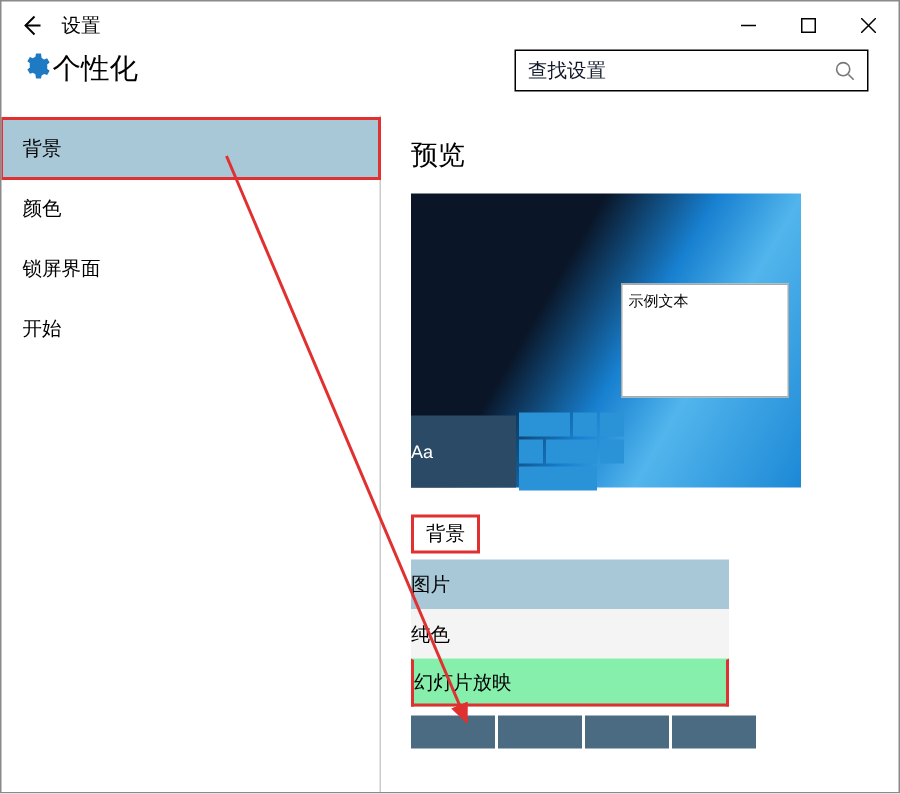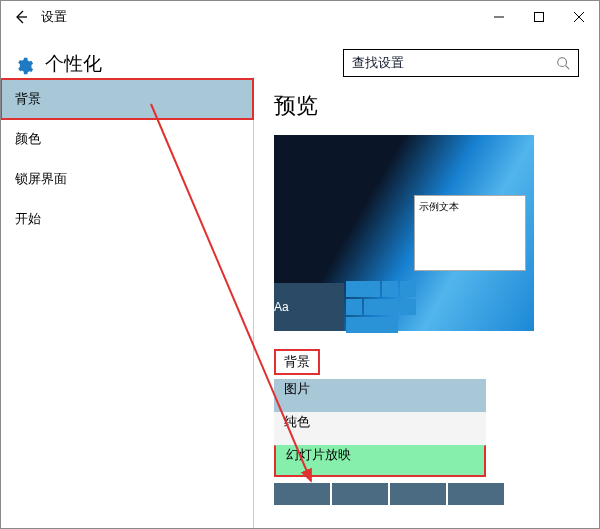--- a/index.html
+++ b/index.html
@@ -2,45 +2,45 @@
 <html><head>
 <meta charset="utf-8">
 <style>
 html,body{margin:0;padding:0;font-family:"Microsoft YaHei","Segoe UI",sans-serif;font-size:13px;color:#000;background:#fff}
 .window{width:600px;height:529px;border:1px solid #8a8a8a;box-sizing:border-box;position:relative;overflow:hidden;background:#fff}
 .titlebar{height:32px;display:flex;align-items:center;padding-left:8px}
 .titlebar .back{width:24px;height:24px;display:flex;align-items:center;justify-content:center;margin-right:8px}
 .titlebar .title{flex:1}
 .winbtns{display:flex;height:100%}
 .winbtn{width:40px;display:flex;align-items:center;justify-content:center;font-size:11px}
-.header{height:44px;display:flex;align-items:flex-end;padding:0 12px;gap:10px}
+.header{height:44px;display:flex;align-items:flex-start;padding:0 12px;}
 .gear{width:22px;height:22px;display:flex;align-items:center;justify-content:center;color:#0066b3}
 .crumb{font-size:19px}
 .search{margin-left:auto;margin-right:8px;width:236px;height:28px;border:1px solid #000000;display:flex;align-items:center;padding:0 8px;color:#0f172a;box-sizing:border-box}
 .search span:first-child{flex:1}
 .body{display:flex;height:calc(100% - 76px)}
 .sidebar{width:252px;border-right:1px solid #ccc;padding-top:2px}
 .side-item{height:40px;display:flex;align-items:center;padding-left:14px}
 .side-item.active{background:#a8c8d8}
 .hl-red{outline:2px solid #e03030;outline-offset:-1px}
 .hl-red2{border:2px solid #e03030;box-sizing:border-box}
 .main{flex:1;padding:14px 20px 0 20px;overflow:hidden}
-.h-preview{font-size:22px;margin-bottom:14px}
+.h-preview{font-size:18px;margin-bottom:14px}
 .preview{width:260px;height:196px;position:relative;background:linear-gradient(120deg,#0a1628 0%,#0a1628 35%,#1780d0 55%,#52b5ec 70%,#1c88d6 100%)}
 .pv-window{position:absolute;right:8px;top:60px;width:112px;height:76px;background:#fff;border:1px solid #aaa;font-size:10px;padding:4px;box-sizing:border-box}
 .pv-taskbar{position:absolute;left:0;bottom:0;height:48px;width:100%;display:flex}
 .pv-start{width:70px;background:#2b4a66;display:flex;align-items:center;justify-content:flex-start;color:#fff;font-size:12px}
 .pv-tiles{display:grid;grid-template-columns:repeat(4,16px);grid-auto-rows:16px;gap:2px;padding:2px;align-content:center}
 .pv-tiles i{background:#2a92d6;display:block}
 .pv-tiles i:nth-child(1){grid-column:span 2}
 .pv-tiles i:nth-child(5){grid-column:span 2}
 .pv-tiles i:nth-child(7){grid-column:span 3}
 .label-bg{margin-top:18px;display:inline-block;padding:2px 8px}
 .combo{margin-top:4px;width:212px}
-.combo-item{height:32px;display:flex;align-items:flex-start;padding-left:10px;background:#f4f4f4;border-top:1px solid rgba(0,0,0,0)}
+.combo-item{height:32px;display:flex;align-items:center;background:#f4f4f4;border-top:1px solid rgba(0,0,0,0)}
 .combo-item.sel{background:#a8c8d8}
 .combo-item.slide{background:#86efac}
 .thumbs{margin-top:6px;display:flex;gap:2px}
 .thumbs i{width:56px;height:22px;background:#4b6b83;display:block}
 svg{display:block}
 
 
 .arrow-svg{position:absolute;left:0;top:0;pointer-events:none}
 </style>
 </head>

